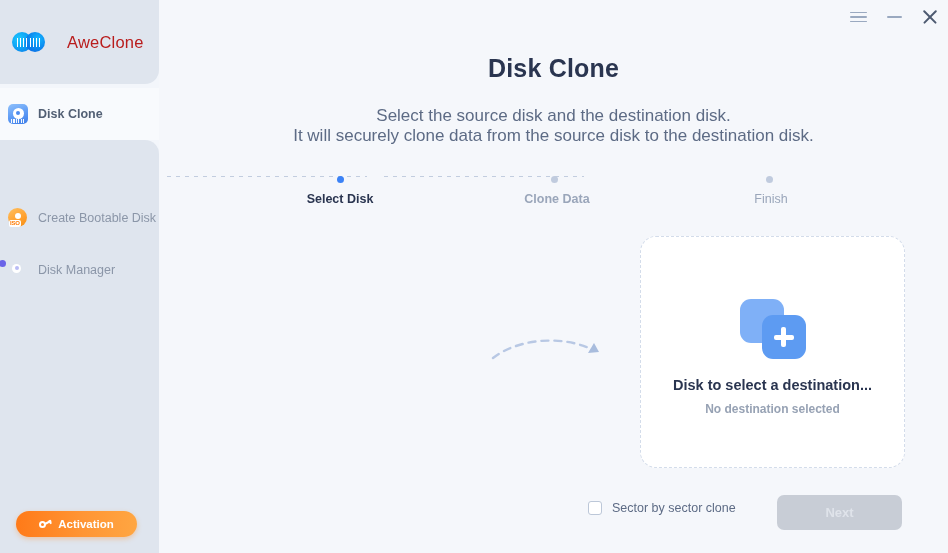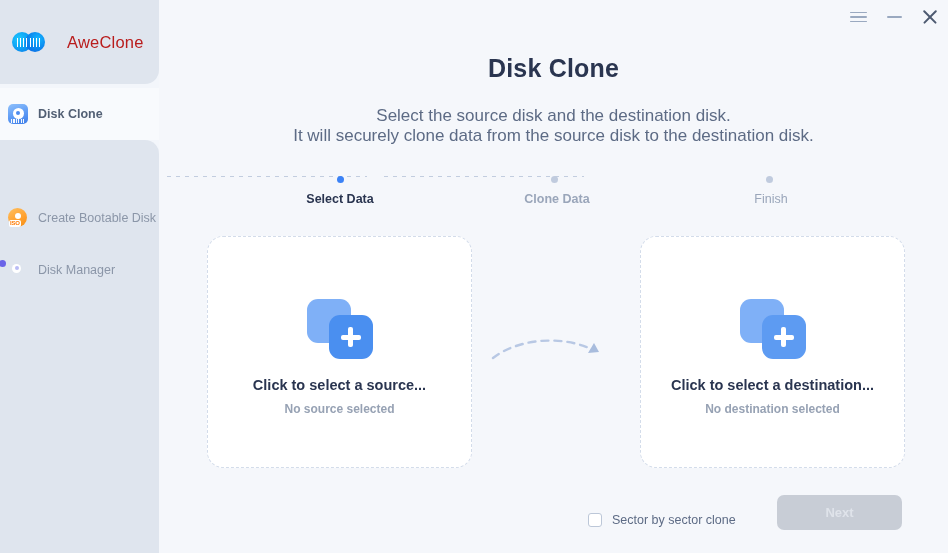--- a/index.html
+++ b/index.html
@@ -242,21 +242,21 @@
   }
 
   
   .arrow-wrap { position:absolute; left:330px; top:332px; width:120px; height:36px; }
 
   
   .footer-row {
     position:absolute; left:0; top:492px; width:789px; height:44px;
   }
   .chk-group {
-    position:absolute; left:429px; top:21px;
+    position:absolute; left:429px; top:9px;
     display:flex; align-items:center; cursor:pointer;
   }
   .chkbox {
     width:14px;height:14px;border:1.4px solid #bcc7d8;border-radius:3px;background:#fff;
   }
   .chk-label { margin-left:10px; font-size:12.5px; color:#5d6b85; }
   .next-btn {
     position:absolute; left:618px; top:3px;
     width:125px; height:35px; border-radius:7px;
     background:#c8cdd6;
@@ -305,20 +305,28 @@
       <span class="lbl">Create Bootable Disk</span>
     </div>
 
     <div class="sb-item dim" style="top:244px;">
       <span class="ico">
         <span class="ic-dm"><span class="hex"></span><span class="ring"></span><span class="dot"></span></span>
       </span>
       <span class="lbl">Disk Manager</span>
     </div>
 
+    <div class="activation">
+      <span class="key-icon">
+        <span class="kr"></span>
+          <span class="ks"></span>
+          <span class="kt"></span>
+      </span>
+      <span>Activation</span>
+    </div>
   </div>
 
   <div class="winctrls">
     <div class="wbtn">
       <span class="hamb">
           <i></i>
           <i></i>
           <i></i>
         </span>
     </div>
@@ -341,47 +349,39 @@
       <div>Select the source disk and the destination disk.</div>
       <div>It will securely clone data from the source disk to the destination disk.</div>
     </div>
 
     <div class="steps">
       <div class="dline l1"></div>
       <div class="dline l2"></div>
       <div class="dot d1"></div>
       <div class="dot d2"></div>
       <div class="dot d3"></div>
-      <div class="stp-lbl s1">Select Data</div>
+      <div class="stp-lbl s1">Select Disk</div>
       <div class="stp-lbl s2">Clone Data</div>
       <div class="stp-lbl s3">Finish</div>
     </div>
 
-    <div class="card src">
-      <div class="plus-icon">
-        <div class="sq-back"></div>
-        <div class="sq-front"></div>
-      </div>
-      <div class="card-title">Click to select a source...</div>
-      <div class="card-sub">No source selected</div>
-    </div>
 
     <div class="arrow-wrap">
       <svg width="120" height="36" viewBox="0 0 120 36">
         <path d="M4 26 C 30 6, 72 4, 100 16" stroke="#b8c8e4" stroke-width="2.4" fill="none" stroke-dasharray="7 6" stroke-linecap="round"></path>
         <path d="M110 20 L99 21 L105 11 Z" fill="#a8bcdd"></path>
       </svg>
     </div>
 
     <div class="card dst">
       <div class="plus-icon">
         <div class="sq-back"></div>
         <div class="sq-front"></div>
       </div>
-      <div class="card-title">Click to select a destination...</div>
+      <div class="card-title">Disk to select a destination...</div>
       <div class="card-sub">No destination selected</div>
     </div>
 
     <div class="footer-row">
       <div class="chk-group">
         <span class="chkbox"></span>
         <span class="chk-label">Sector by sector clone</span>
       </div>
       <div class="next-btn">Next</div>
     </div>

